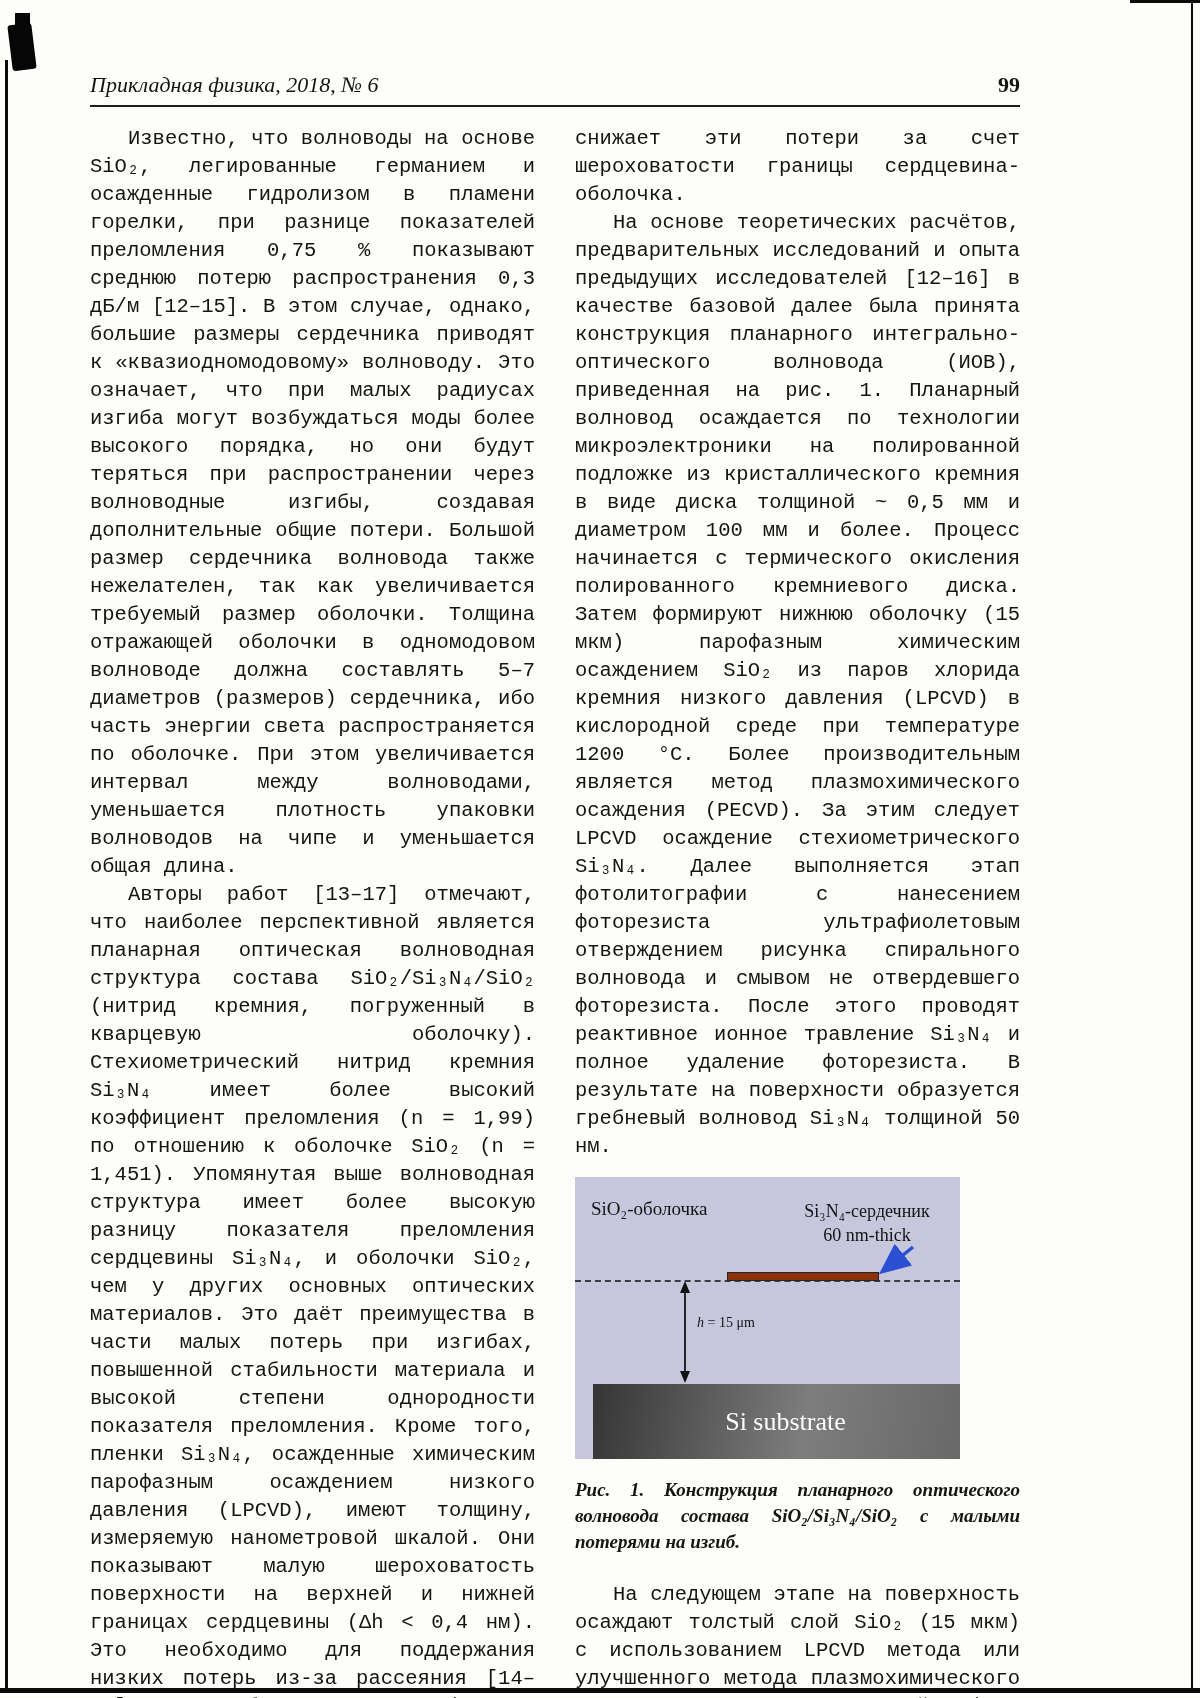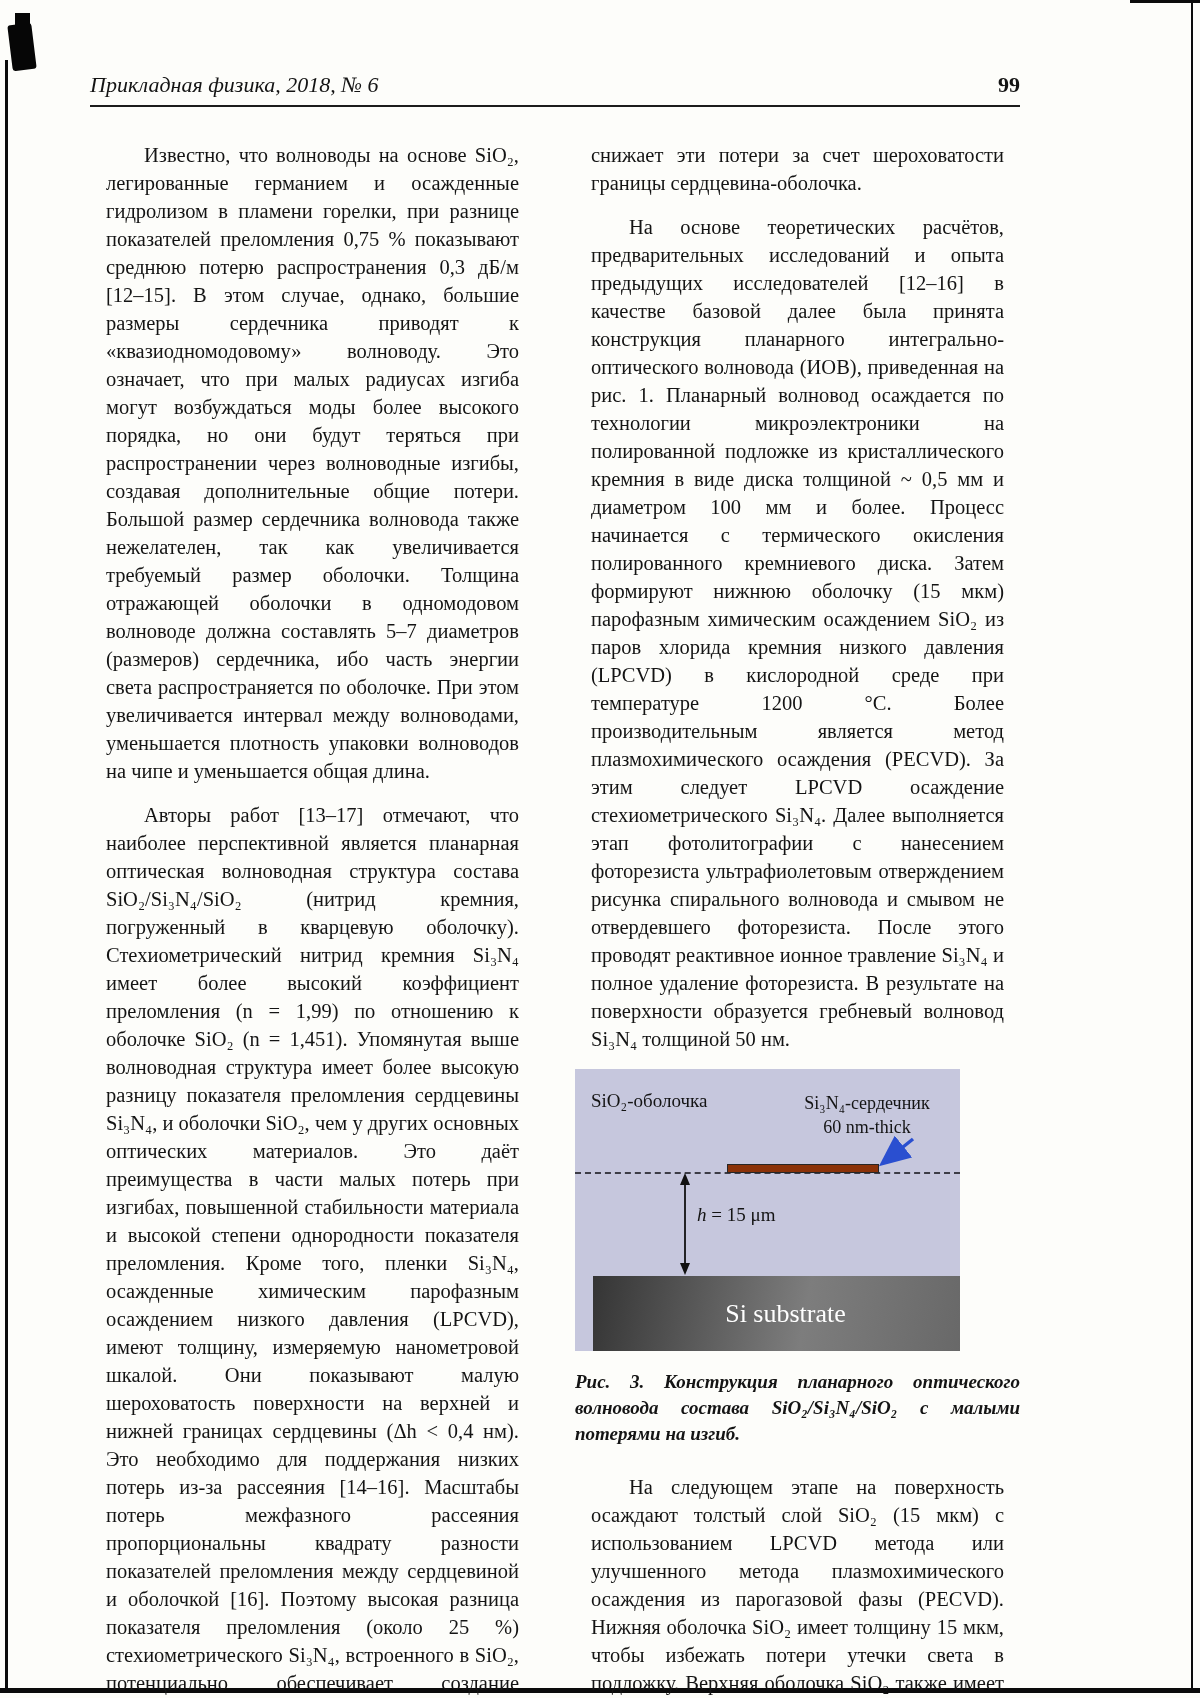--- a/index.html
+++ b/index.html
@@ -22,33 +22,33 @@
 
   .page-inner { position:absolute; left:90px; top:72px; width:930px; }
 
   .page-header { display:flex; justify-content:space-between; align-items:baseline; font-size:22px; }
   .journal-title { font-style:italic; }
   .page-number { font-style:normal;font-weight:bold; }
   .header-rule { border-bottom:2px solid #1c1c1c; margin-top:7px; }
 
   .columns { display:flex; gap:40px; margin-top:18px; }
   .column { width:445px; font-size:20.5px; line-height:28px; text-align:justify; }
-  .para { margin:16px; }
+  .para { margin:0;font-family:Liberation Mono, monospace; }
   .para.indent { text-indent:38px; }
   .gap-top { margin-top:26px; }
 
   
   .figure { margin:16px 0 0 0; }
   .diagram { position:relative; width:385px; height:282px; background:#c6c7dd; overflow:hidden; }
   .cladding-label { position:absolute; left:16px; top:20px; font-size:19px; line-height:24px; }
   .core-label { position:absolute; right:8px; top:22px; width:170px; text-align:center; font-size:18px; line-height:24px; }
   .core-label .line { display:block;font-family:Liberation Serif, serif; }
   .core-bar { position:absolute; left:152px; top:95px; width:152px; height:9px; background:#8b3208; border:1px solid #262626; }
   .dashed-line { position:absolute; left:0; top:103px; width:100%; border-top:2px dashed #3c3c46; }
-  .height-label { position:absolute; left:122px; top:132px; font-size:19px; }
+  .height-label { position:absolute; left:122px; top:132px; font-size:14px; }
   .substrate { position:absolute; left:6px; bottom:0; width:100%; height:75px;
                background:linear-gradient(100deg,#353535 0%,#7d7d7d 55%,#666666 100%);
                color:#ffffff; display:flex; align-items:center; justify-content:center; font-size:26px;margin-left:12px; }
   .arrow-svg { position:absolute; left:0; top:0; width:445px; height:282px; pointer-events:none; }
 
   .caption { font-size:19px; font-weight:bold; font-style:italic; line-height:26px; text-align:justify; margin-top:18px; }
 </style>
 </head>
 <body>
 
@@ -107,21 +107,21 @@
             </g>
           </svg>
 
           <span class="height-label"><i>h</i> <span>= 15 μm</span></span>
 
           <div class="substrate">
             <span>Si substrate</span>
           </div>
 
         </div>
-        <figcaption class="caption">Рис. 3. Конструкция планарного оптического волновода состава SiO₂/Si₃N₄/SiO₂ с малыми потерями на изгиб.</figcaption>
+        <figcaption class="caption">Рис. 1. Конструкция планарного оптического волновода состава SiO₂/Si₃N₄/SiO₂ с малыми потерями на изгиб.</figcaption>
       </figure>
 
       <p class="para indent gap-top">На следующем этапе на поверхность осаждают толстый слой SiO₂ (15 мкм) с использованием LPCVD метода или улучшенного метода плазмохимического осаждения из парогазовой фазы (PECVD). Нижняя оболочка SiO₂ имеет толщину 15 мкм, чтобы избежать потери утечки света в подложку. Верхняя оболочка SiO₂ также имеет толщину 15 мкм, чтобы волновод был симметричным.</p>
       <p class="para indent">Однако следует отметить, что PECVD-методом, равно как и многими другими способами, осуществление процесса осаждения чисто</p>
     </section>
 
   </main>
 </div>
 
 </body></html>

